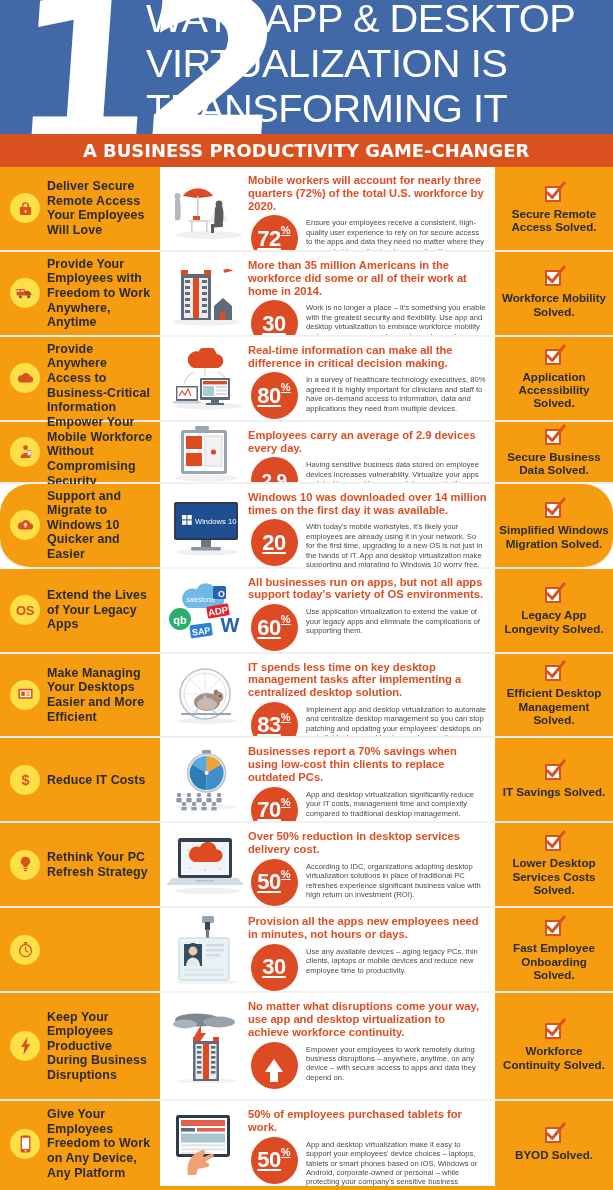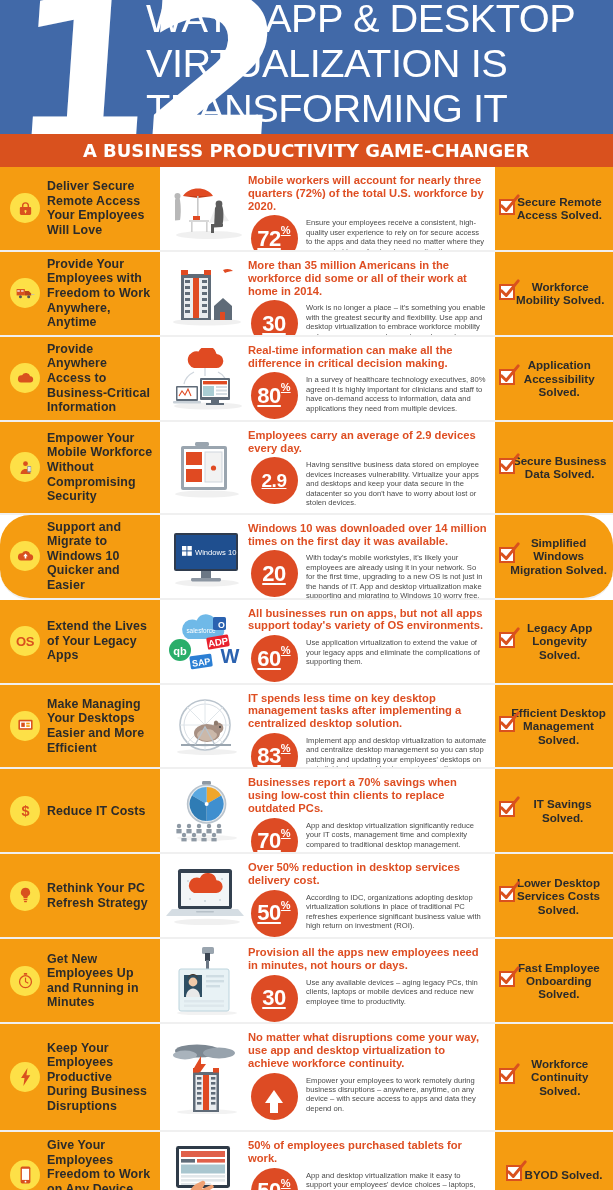--- a/index.html
+++ b/index.html
@@ -205,21 +205,21 @@
     line-height:5px;
     color:#9a9a9a;
     text-align:right;
     margin-top:3px;
   }
 
   .col-right {
     width:118px;
     flex:0 0 118px;
     display:flex;
-    flex-direction:row;
+    flex-direction:column;
     align-items:center;
     justify-content:center;
     padding:2px 4px;
     text-align:center;
   }
   .check {
     width:19px;height:19px;
     position:relative;
     margin-bottom:4px;
   }
@@ -427,21 +427,21 @@
       <div class="col-right">
         <div class="check">
           <div class="box"></div>
           <svg class="tick" viewBox="0 0 24 24">
             <path d="M4 13l5 5L22 2" fill="none" stroke="#d9511e" stroke-width="3.2" stroke-linecap="round" stroke-linejoin="round"></path>
           </svg>
         </div>
         <div class="right-label">Application Accessibility Solved.</div>
       </div>
     </div>
-    <div class="row" style="height: 93px;">
+    <div class="row" style="height: 62px;">
       <div class="col-left">
         <div class="badge">
           <svg width="17" height="17" viewBox="0 0 24 24">
             <circle cx="12" cy="6.6" r="3.4" fill="#d9511e"></circle>
             <path fill="#d9511e" d="M5 21c0-4 3.2-7 7-7s7 3 7 7z"></path>
             <rect x="14.5" y="10" width="5.5" height="9" rx="1" fill="#8a8a8a"></rect>
             <rect x="15.3" y="11" width="4" height="6.2" fill="#e8e8e8"></rect>
           </svg>
         </div>
         <div class="left-title">Empower Your Mobile Workforce Without Compromising Security</div>
@@ -766,21 +766,20 @@
     </div>
     <div class="row" style="height: 84.9167px;">
       <div class="col-left">
         <div class="badge">
           <svg width="17" height="17" viewBox="0 0 24 24">
             <rect x="9.6" y="1.4" width="4.8" height="2.4" rx="0.8" fill="#d9511e"></rect>
             <circle cx="12" cy="13.6" r="8.4" fill="none" stroke="#d9511e" stroke-width="1.8"></circle>
             <path d="M12 8.4v5.2l3.4 2" stroke="#d9511e" stroke-width="1.6" fill="none" stroke-linecap="round"></path>
           </svg>
         </div>
-        <div class="left-title">Get New Employees Up and Running in Minutes</div>
       </div>
       <div class="col-mid">
         <div class="art">
           <svg width="80" height="68" viewBox="0 0 80 68">
       <ellipse cx="40" cy="66" rx="30" ry="2.6" fill="#000" opacity="0.05"></ellipse>
       <rect x="35" y="0" width="12" height="7" rx="1.6" fill="#9aa5af"></rect>
       <rect x="38" y="6" width="5" height="8" fill="#3b4552"></rect>
       <rect x="39" y="13" width="3" height="10" fill="#6b7785"></rect>
       <rect x="12" y="22" width="50" height="42" rx="2" fill="#e8f2f5" stroke="#bcd4dd"></rect>
       <rect x="17" y="28" width="18" height="22" fill="#2f4f63"></rect>

